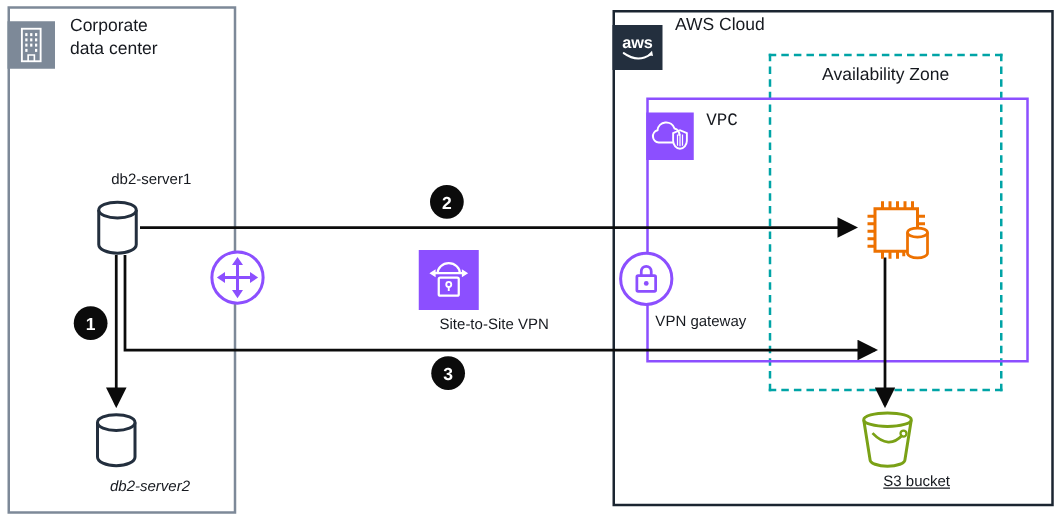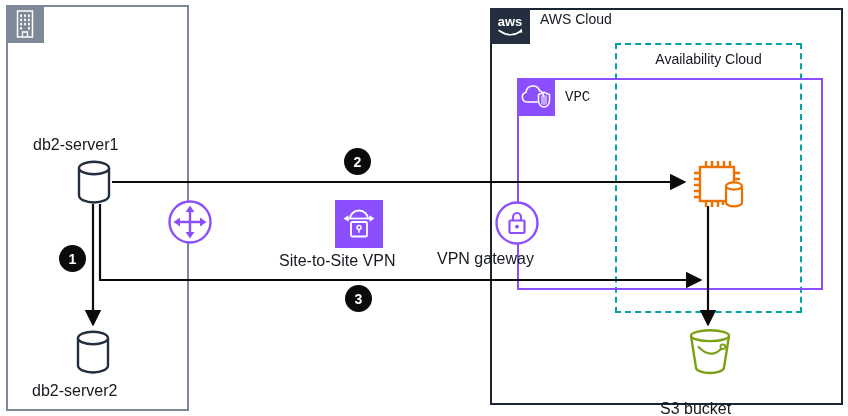--- a/index.html
+++ b/index.html
@@ -5,24 +5,24 @@
   html,body{margin:0;padding:0;background:#fff;}
   #canvas{
     position:relative;width:848px;height:416px;background:#fff;overflow:hidden;
     font-family:"Liberation Sans", sans-serif;color:#16191f;
   }
   .box{position:absolute;box-sizing:border-box;background:transparent;}
   .box-corporate{border:2px solid #7D8998;}
   .box-aws{border:2px solid #1b2531;}
   .box-az{border:2px dashed #00A4A6;}
   .box-vpc{border:2px solid #8C4FFF;}
-  .group-icon{position:absolute;display:flex;align-items:center;justify-content:center;}
+  .group-icon{position:absolute;display:flex;align-items:center;justify-content:center;margin-top:12px;}
   .group-label{position:absolute;font-size:14px;line-height:1.25;white-space:pre-line;}
   .node-icon{position:absolute;}
-  .node-label{position:absolute;font-size:16px;text-align:left;}
+  .node-label{position:absolute;font-size:12px;text-align:right;}
   .badge{
     position:absolute;width:27px;height:27px;border-radius:50%;background:#0b0b0b;
     color:#fff;font-size:14px;font-weight:bold;display:flex;align-items:center;
     justify-content:center;line-height:1;
   }
   svg{display:block;}
   #connectors{position:absolute;left:0;top:0;pointer-events:none;}
 </style>
 </head>
 <body>
@@ -75,22 +75,24 @@
   </div>
 
   <div class="group-icon" style="left:517px;top:78px;width:38px;height:38px;background:#8C4FFF;">
     <svg width="38" height="38" viewBox="0 0 38 38">
       <path d="M21,24 H10 a5,5 0 0 1 -1,-9.8 a7,7 0 0 1 13.6,-1.4 a4.8,4.8 0 0 1 3.8,5.2" fill="none" stroke="#fff" stroke-width="1.6" stroke-linecap="round"></path>
       <path d="M21.5,16.5 l5.5,-2.3 l5.5,2.3 v6.2 a5.5,6.5 0 0 1 -5.5,6.3 a5.5,6.5 0 0 1 -5.5,-6.3 z" fill="none" stroke="#fff" stroke-width="1.5"></path>
       <path d="M25,17.5 v9 M27,17 v10 M29,17.5 v9" stroke="#fff" stroke-width="1"></path>
     </svg>
   </div>
 
+  <div class="group-label" style="left:56px;top:12px;width:120px;">Corporate
+data center</div>
   <div class="group-label" style="left:540px;top:11px;">AWS Cloud</div>
-  <div class="group-label" style="left:617px;top:51px;width:183px;text-align:center;">Availability Cloud</div>
+  <div class="group-label" style="left:617px;top:51px;width:183px;text-align:center;">Availability Zone</div>
   <div class="group-label" style="left:565px;top:89px;font-family:Liberation Mono, monospace;">VPC</div>
 
   <div class="node-icon" style="left:75px;top:159px;">
     <svg width="38" height="46" viewBox="0 0 38 46">
       <path d="M4,9 V36.5 a15,7 0 0 0 30,0 V9" fill="#fff" stroke="#232F3E" stroke-width="2.4"></path>
       <ellipse cx="19" cy="9" rx="15" ry="6.3" fill="#fff" stroke="#232F3E" stroke-width="2.4"></ellipse>
     </svg>
   </div>
 
   <div class="node-icon" style="left:74px;top:329px;">
@@ -150,22 +152,22 @@
   <div class="node-icon" style="left:685px;top:327px;">
     <svg width="50" height="50" viewBox="0 0 50 50">
       <path d="M6,9 L11,40.5 a14,5.5 0 0 0 28,0 L44,9" fill="#fff" stroke="#7AA116" stroke-width="2.4"></path>
       <ellipse cx="25" cy="8.7" rx="19" ry="5.4" fill="#fff" stroke="#7AA116" stroke-width="2.4"></ellipse>
       <path d="M13,19.5 Q26,33 37,21" fill="none" stroke="#7AA116" stroke-width="2.2"></path>
       <circle cx="37.8" cy="19.8" r="2.4" fill="none" stroke="#7AA116" stroke-width="1.8"></circle>
     </svg>
   </div>
 
   <div class="node-label" style="left:33px;top:136px;width:120px;">db2-server1</div>
-  <div class="node-label" style="left:32px;top:382px;width:120px;">db2-server2</div>
+  <div class="node-label" style="left:32px;top:382px;width:120px;font-style:italic;">db2-server2</div>
   <div class="node-label" style="left:437px;top:250px;width:160px;">VPN gateway</div>
   <div class="node-label" style="left:279px;top:252px;width:160px;">Site-to-Site VPN</div>
-  <div class="node-label" style="left:660px;top:400px;width:100px;">S3 bucket</div>
+  <div class="node-label" style="left:660px;top:378px;width:100px;text-decoration:underline;">S3 bucket</div>
 
   <div class="badge" style="left:59px;top:245px;">1</div>
   <div class="badge" style="left:344px;top:148px;">2</div>
   <div class="badge" style="left:345px;top:285px;">3</div>
 
 </div>
 
 </body></html>

